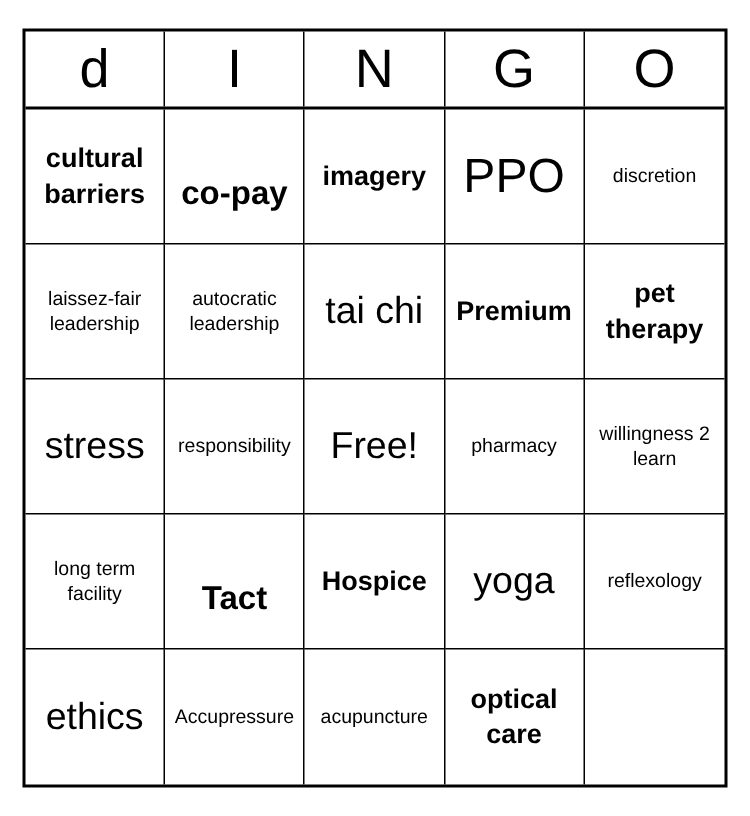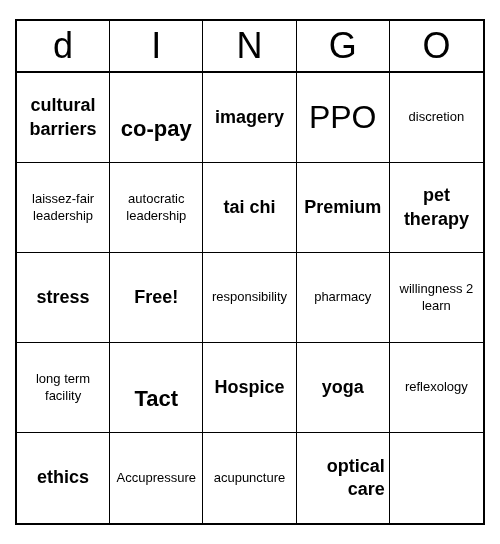--- a/index.html
+++ b/index.html
@@ -56,31 +56,30 @@
       text-align: center;
       padding: 4px;
     }
 
     .bingo-cell:nth-child(5n) {
       border-right: none;
     }
 
     .bingo-cell:nth-child(n+21) {
       border-bottom: none;
-      text-align: right;
     }
 
     .cell-text {
       font-size: 13px;
       line-height: 1.3;
     }
 
     .cell-text.large {
-      font-size: 18px;
-      font-weight: bold;
+      font-size: 25px;
+      font-weight: normal;
     }
 
     .cell-text.medium-large {
       font-size: 22px;
       font-weight: bold;
       margin-top: 23px;
     }
 
     .cell-text.medium {
       font-size: 18px;
@@ -131,24 +130,24 @@
       <div class="bingo-cell">
         <span class="cell-text medium">Premium</span>
       </div>
       <div class="bingo-cell">
         <span class="cell-text medium">pet therapy</span>
       </div>
       <div class="bingo-cell">
         <span class="cell-text large">stress</span>
       </div>
       <div class="bingo-cell">
-        <span class="cell-text large">Free!</span>
+        <span class="cell-text">responsibility</span>
       </div>
       <div class="bingo-cell">
-        <span class="cell-text">responsibility</span>
+        <span class="cell-text large">Free!</span>
       </div>
       <div class="bingo-cell">
         <span class="cell-text">pharmacy</span>
       </div>
       <div class="bingo-cell">
         <span class="cell-text">willingness 2 learn</span>
       </div>
       <div class="bingo-cell">
         <span class="cell-text">long term facility</span>
       </div>

